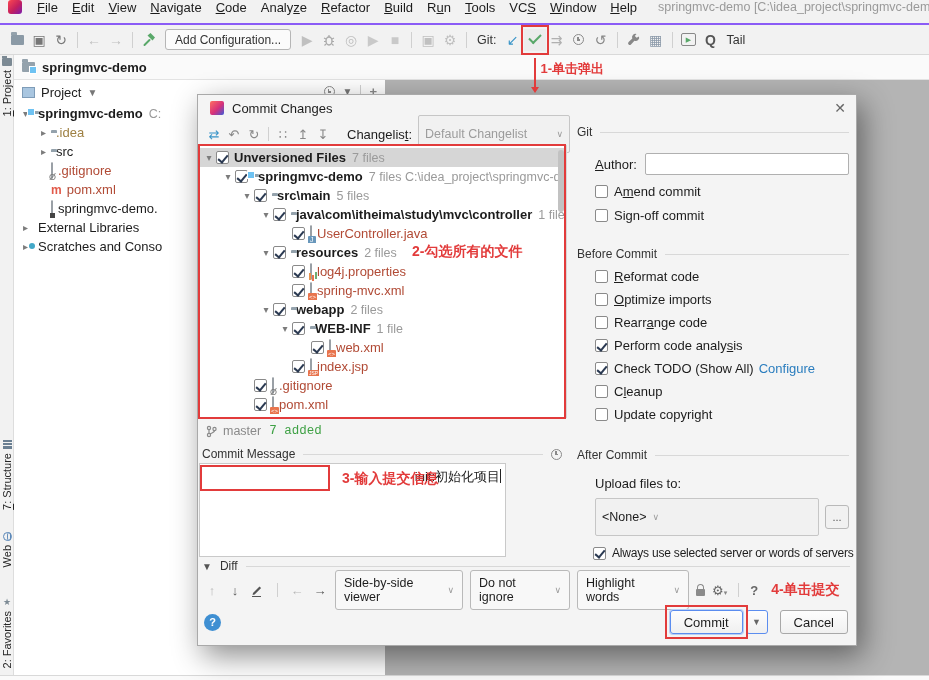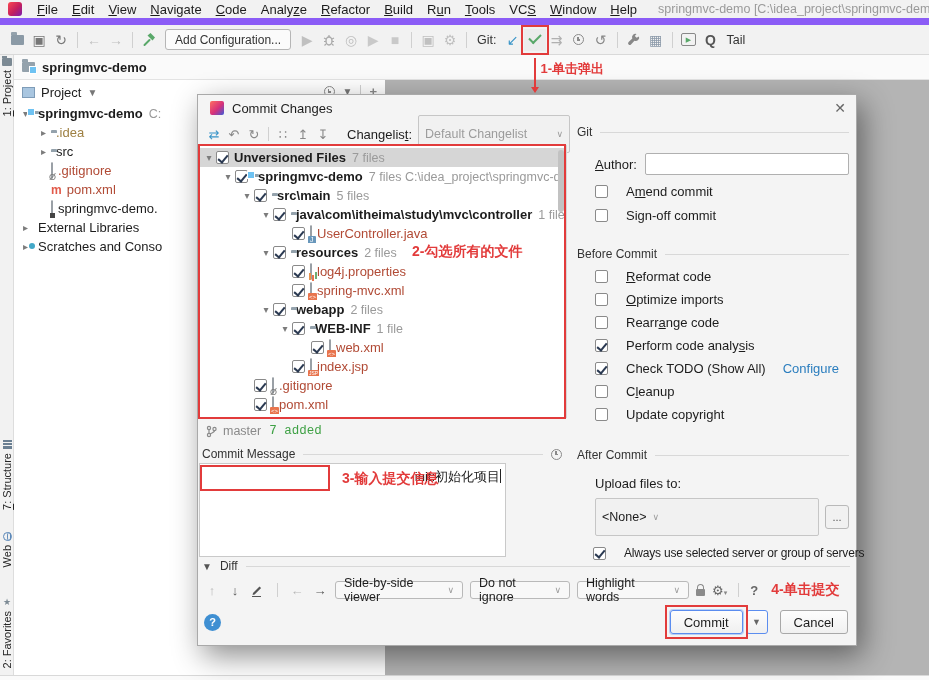--- a/index.html
+++ b/index.html
@@ -1,20 +1,20 @@
 <!DOCTYPE html>
 <html><head>
 <meta charset="utf-8">
 <style>
   html,body{margin:0;padding:0;background:#9e9e9e;}
   *{box-sizing:border-box;font-family:"Liberation Sans",sans-serif;}
   #stage{position:relative;width:929px;height:680px;background:#f2f2f2;overflow:hidden;font-size:13px;color:#1c1c1c;}
 
   
-  #menubar{position:absolute;left:0;top:0;width:929px;height:25px;background:#f2f2f2;border-bottom:7px solid #8b5cf6;display:flex;align-items:center;}
+  #menubar{position:absolute;left:0;top:0;width:929px;height:25px;background:#f2f2f2;border-bottom:2px solid #8b5cf6;display:flex;align-items:flex-start;}
   #app-logo{width:14px;height:14px;margin:0 8px 0 8px;border-radius:3px;background:linear-gradient(135deg,#fc4850,#c31f5e 55%,#7a1cb0);}
   .menu-item{padding:0 7px;font-size:13px;cursor:default;}
   #win-title{margin-left:14px;color:#9a9a9a;font-size:12.5px;white-space:nowrap;overflow:hidden;flex:1;}
 
   
   #main-toolbar{position:absolute;left:0;top:25px;width:929px;height:30px;background:#f2f2f2;border-bottom:1px solid #d9d9d9;display:flex;align-items:center;padding-left:6px;}
   .tb-icon{width:22px;height:22px;display:inline-flex;align-items:center;justify-content:center;font-size:14px;color:#777;position:relative;flex:0 0 auto;}
   .tb-sep{width:1px;height:16px;background:#d0d0d0;margin:0 5px;flex:0 0 auto;}
   .tb-label{font-size:12.5px;color:#333;margin:0 5px;flex:0 0 auto;}
   .tb-btn{height:21px;border:1px solid #b6b6b6;border-radius:3px;background:#fbfbfb;font-size:12px;color:#333;padding:0 9px;margin:0 5px;display:inline-flex;align-items:center;flex:0 0 auto;}
@@ -112,40 +112,40 @@
   #msg-header{position:absolute;left:4px;top:352px;width:360px;}
   #dlg-msg{position:absolute;left:1px;top:368px;width:307px;height:94px;background:#fff;border:1px solid #c9c9c9;padding:4px 4px;font-family:"DejaVu Sans Mono",monospace;font-size:13px;text-align:right;}
   #msg-caret{display:inline-block;width:1px;height:14px;background:#222;vertical-align:-2px;}
   #ann-box-msg{position:absolute;left:2px;top:370px;width:130px;height:26px;border:2px solid #e23b3b;pointer-events:none;}
   #ann-step3{position:absolute;left:144px;top:375px;color:#e23b3b;font-weight:bold;font-size:14px;pointer-events:none;}
 
   #diff-header{position:absolute;left:4px;top:464px;width:648px;}
   #diff-header .tri{color:#555;font-size:10px;}
   #diff-toolbar{position:absolute;left:6px;top:482px;height:26px;display:flex;align-items:center;gap:7px;}
   .dif-icon{color:#555;font-size:13px;width:16px;text-align:center;}
-  .combo2{height:18px;border:1px solid #b9b9b9;border-radius:3px;background:#f8f8f8;display:inline-flex;align-items:center;justify-content:space-between;padding:0 8px;font-size:12.5px;gap:8px;}
+  .combo2{height:40px;border:1px solid #b9b9b9;border-radius:3px;background:#f8f8f8;display:inline-flex;align-items:center;justify-content:space-between;padding:0 8px;font-size:12.5px;gap:8px;}
   .ic-lock{width:9px;height:7px;background:#8a8a8a;border-radius:1px;position:relative;margin-top:5px;}
   .ic-lock::before{content:"";position:absolute;left:1px;top:-5px;width:5px;height:5px;border:1.5px solid #8a8a8a;border-bottom:none;border-radius:4px 4px 0 0;}
   #ann-step4{color:#e23b3b;font-weight:bold;font-size:14px;margin-left:6px;white-space:nowrap;}
 
   #dlg-buttons{position:absolute;left:6px;right:8px;top:512px;height:30px;display:flex;align-items:center;}
   #help-btn{width:17px;height:17px;border-radius:50%;background:#3f8fd2;color:#fff;font-size:11px;font-weight:bold;display:flex;align-items:center;justify-content:center;}
   .btn{height:24px;border:1px solid #a8a8a8;border-radius:3px;background:linear-gradient(#fdfdfd,#f0f0f0);font-size:13px;padding:0 13px;display:inline-flex;align-items:center;color:#1c1c1c;}
   #commit-wrap{position:relative;margin-left:auto;}
   #commit-btn{border:1px solid #5b8def;box-shadow:0 0 0 1px #b9cff5;}
   #commit-ann-box{position:absolute;left:-5px;top:-5px;right:-5px;bottom:-5px;border:2px solid #e23b3b;pointer-events:none;}
   #commit-arrow-btn{width:22px;height:24px;border:1px solid #5b8def;border-radius:3px;background:linear-gradient(#fdfdfd,#f0f0f0);margin-left:3px;display:inline-flex;align-items:center;justify-content:center;color:#666;font-size:9px;}
   #cancel-btn{margin-left:12px;}
 
   
   #dlg-right{position:absolute;left:379px;top:30px;width:272px;}
   .rc-sep{margin-top:0;}
   #author-row{display:flex;align-items:center;margin:14px 0 0 18px;gap:8px;font-size:13px;}
   #author-input{flex:1;height:22px;border:1px solid #b0b0b0;background:#fff;border-radius:2px;}
-  .cb-row{display:flex;align-items:center;margin:9px 0 0 18px;font-size:13px;gap:12px;text-align:center;}
+  .cb-row{display:flex;align-items:center;margin:9px 0 0 18px;font-size:13px;gap:0;text-align:center;}
   .cb-row .lbl{white-space:nowrap;}
   .link{color:#2a7dbe;margin-left:5px;}
   #before-sep{margin-top:24px;}
   #before-list .cb-row{margin-top:8px;}
   #after-sep{margin-top:26px;}
   #upload-label{margin:14px 0 0 18px;font-size:13px;}
   #upload-row{display:flex;align-items:center;margin:7px 0 0 18px;}
   #upload-combo{flex:1;}
   #ellipsis-btn{width:24px;height:24px;border:1px solid #b9b9b9;border-radius:3px;background:#f1f1f1;margin-left:6px;display:inline-flex;align-items:center;justify-content:center;font-size:11px;color:#555;}
   #always-row{margin:10px 0 0 16px;font-size:12px;letter-spacing:-0.2px;}
@@ -624,17 +624,17 @@
       <div id="upload-label">Upload files to:</div>
       <div id="upload-row">
         <span class="combo" id="upload-combo">
           <span>&lt;None&gt;</span>
           <span class="car">∨</span>
         </span>
         <span id="ellipsis-btn">...</span>
       </div>
       <div class="cb-row" id="always-row">
         <span class="cb on" style="margin-right:6px;"></span>
-        <span class="lbl">Always use selected server or group of servers</span>
+        <span class="lbl">Always use selected server or words of servers</span>
       </div>
     </div>
   </div>
 </div>
 
 </body></html>

